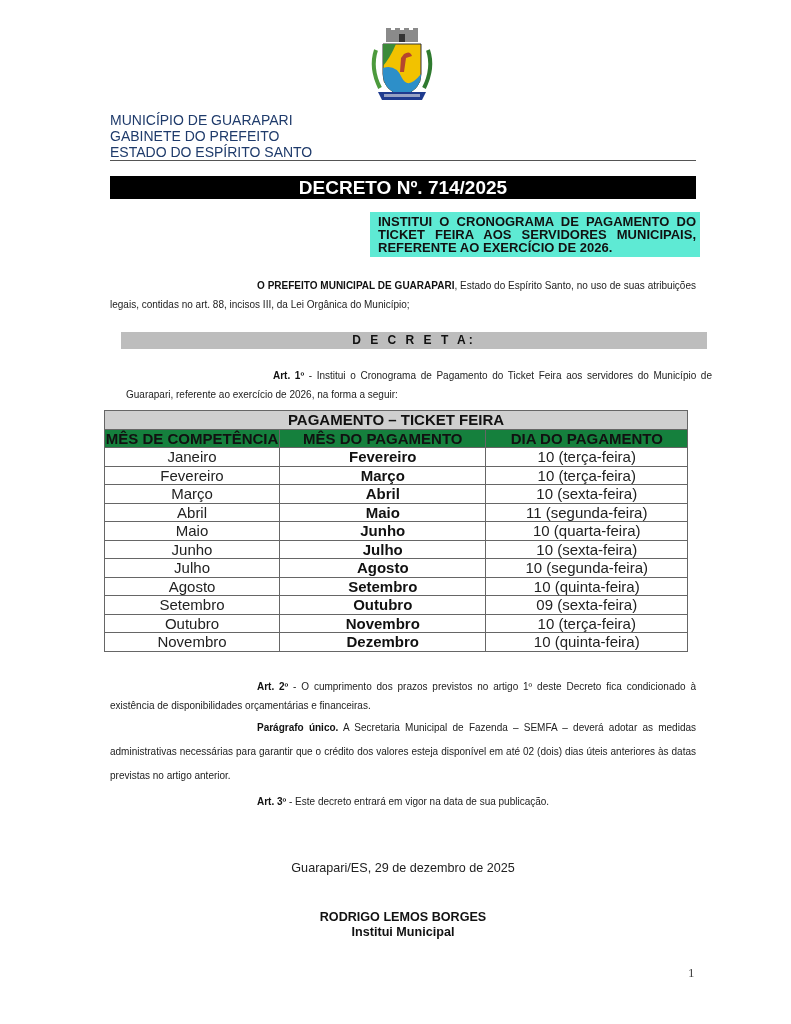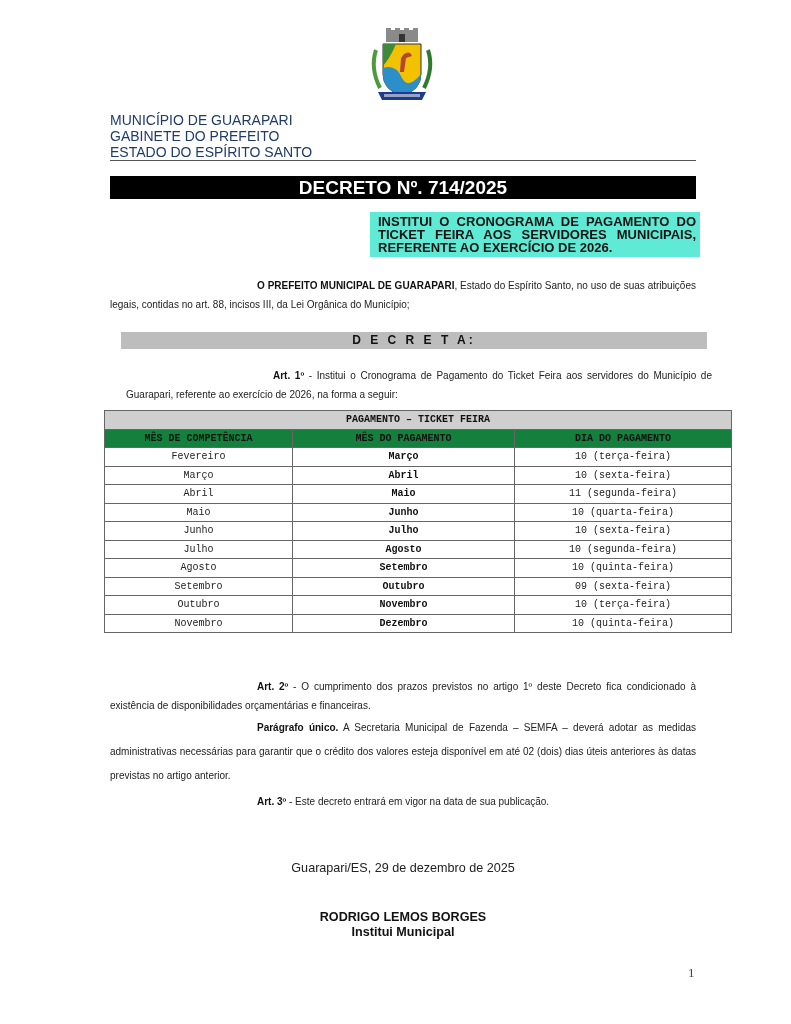--- a/index.html
+++ b/index.html
@@ -14,21 +14,21 @@
   .decree-bar { position: absolute; left: 110px; width: 586px; top: 176px; height: 23px; background: #000; color: #fff; font-weight: bold; font-size: 19px; line-height: 23px; text-align: center; }
 
   .ementa { position: absolute; left: 370px; top: 212px; width: 318px; background: #5eead4; padding: 3px 4px 3px 8px; font-size: 13px; font-weight: bold; line-height: 13px; text-align: justify; color: #111; }
 
   .para { position: absolute; left: 110px; width: 586px; font-size: 10px; line-height: 19px; text-align: justify; color: #222; }
   .indent { display: inline-block; width: 147px; }
   .para b { color: #111; }
 
   .decreta-bar { position: absolute; left: 110px; width: 586px; top: 332px; height: 17px; background: #bdbdbd; text-align: center; font-weight: bold; font-size: 12px; line-height: 17px; letter-spacing: 3px; color: #111; margin-left: 11px; }
 
-  table.sched { position: absolute; left: 104px; top: 410px; width: 628px; border-collapse: collapse; font-size: 10px; color: #222; font-family: Liberation Mono, monospace; }
+  table.sched { position: absolute; left: 104px; top: 410px; width: 584px; border-collapse: collapse; font-size: 15px; color: #222; }
   table.sched td, table.sched th { border: 1px solid #666; padding: 0; height: 17.5px; line-height: 17px; text-align: center; }
   table.sched th { background: #15803d; font-weight: bold; color: #111; }
   table.sched th.title { background: #cfcfcf; }
   table.sched td.pay { font-weight: bold; color: #111; }
   .c1 { width: 175px; } .c2 { width: 207px; } .c3 { width: 202px; }
 
   .date-line { position: absolute; left: 110px; width: 586px; top: 854px; text-align: center; font-size: 12.6px; color: #222; margin-top: 7px; }
   .sign { position: absolute; left: 110px; width: 586px; top: 910px; text-align: center; font-weight: bold; font-size: 12.6px; line-height: 15px; color: #111; }
   .page-num { position: absolute; left: 688px; top: 965px; font-family: "Liberation Serif", serif; font-size: 13px; color: #444; }
 </style>
@@ -84,20 +84,25 @@
       <tr>
         <th class="title" colspan="3">PAGAMENTO – TICKET FEIRA</th>
       </tr>
       <tr>
         <th class="c1">MÊS DE COMPETÊNCIA</th>
         <th class="c2">MÊS DO PAGAMENTO</th>
         <th class="c3">DIA DO PAGAMENTO</th>
       </tr>
     </thead>
     <tbody>
+      <tr>
+          <td>Janeiro</td>
+          <td class="pay">Fevereiro</td>
+          <td>10 (terça-feira)</td>
+        </tr>
       <tr>
           <td>Fevereiro</td>
           <td class="pay">Março</td>
           <td>10 (terça-feira)</td>
         </tr>
       <tr>
           <td>Março</td>
           <td class="pay">Abril</td>
           <td>10 (sexta-feira)</td>
         </tr>

